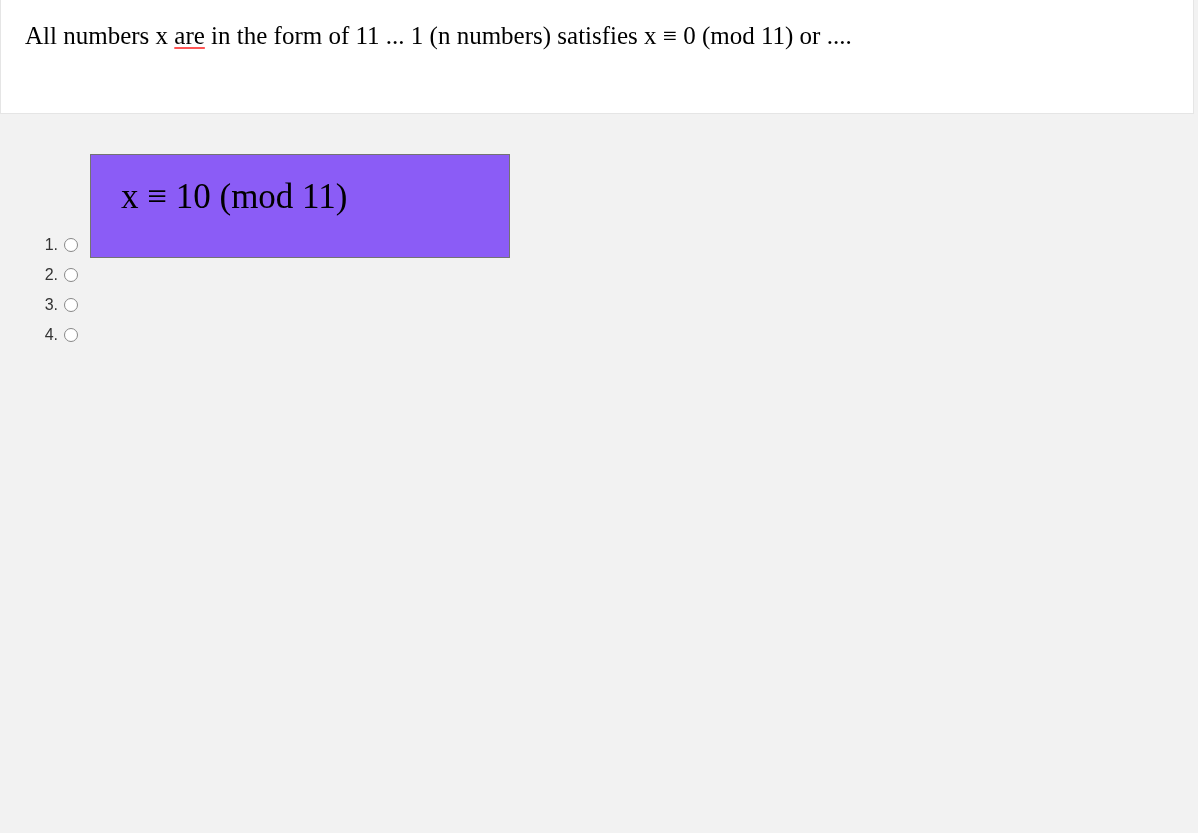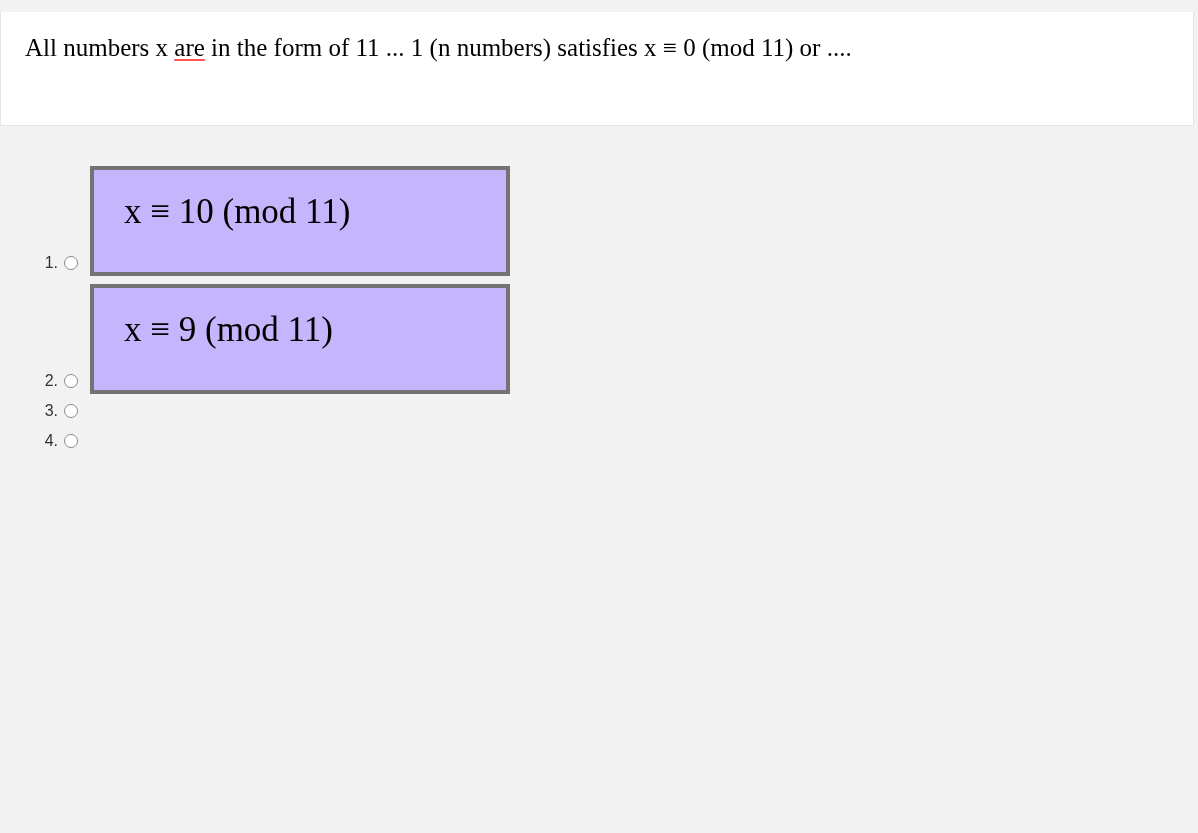--- a/index.html
+++ b/index.html
@@ -15,21 +15,21 @@
       font-family: Georgia, 'Times New Roman', serif;
       color: #000;
       overflow: hidden;
     }
     
     .question-header {
       background: #fff;
       padding: 20px 24px 60px 24px;
       border: 1px solid #e5e5e5;
       border-top: none;
-      margin: 12px 4px 0 0;
+      margin: 0 4px 0 0;
     }
     
     .question-text {
       font-size: 25px;
       line-height: 1.3;
     }
     
     .underline {
       text-decoration: underline;
       text-decoration-color: #ff5555;
@@ -65,22 +65,22 @@
       -webkit-appearance: none;
       width: 14px;
       height: 14px;
       border: 1px solid #888;
       border-radius: 50%;
       background: #fff;
       cursor: pointer;
     }
     
     .option-box {
-      background: #c4b5fd;
-      border: 4px solid #737373;
+      background: #8b5cf6;
+      border: 1px solid #737373;
       padding: 22px 30px 40px 30px;
       min-width: 420px;
     }
     
     .math-text {
       font-size: 35px;
       font-family: 'Times New Roman', serif;
     }
   </style>
 </head>
@@ -102,23 +102,20 @@
     <div class="option-box">
       <div class="math-text">x ≡ 10 (mod 11)</div>
     </div>
   </div>
 
   <div class="option-row">
     <div class="option-marker">
       <span>2.</span>
       <input type="radio" name="answer" class="option-radio" style="">
     </div>
-    <div class="option-box">
-      <div class="math-text">x ≡ 9 (mod 11)</div>
-    </div>
   </div>
 
   <div class="option-row">
     <div class="option-marker">
       <span>3.</span>
       <input type="radio" name="answer" class="option-radio" style="">
     </div>
   </div>
 
   <div class="option-row">

